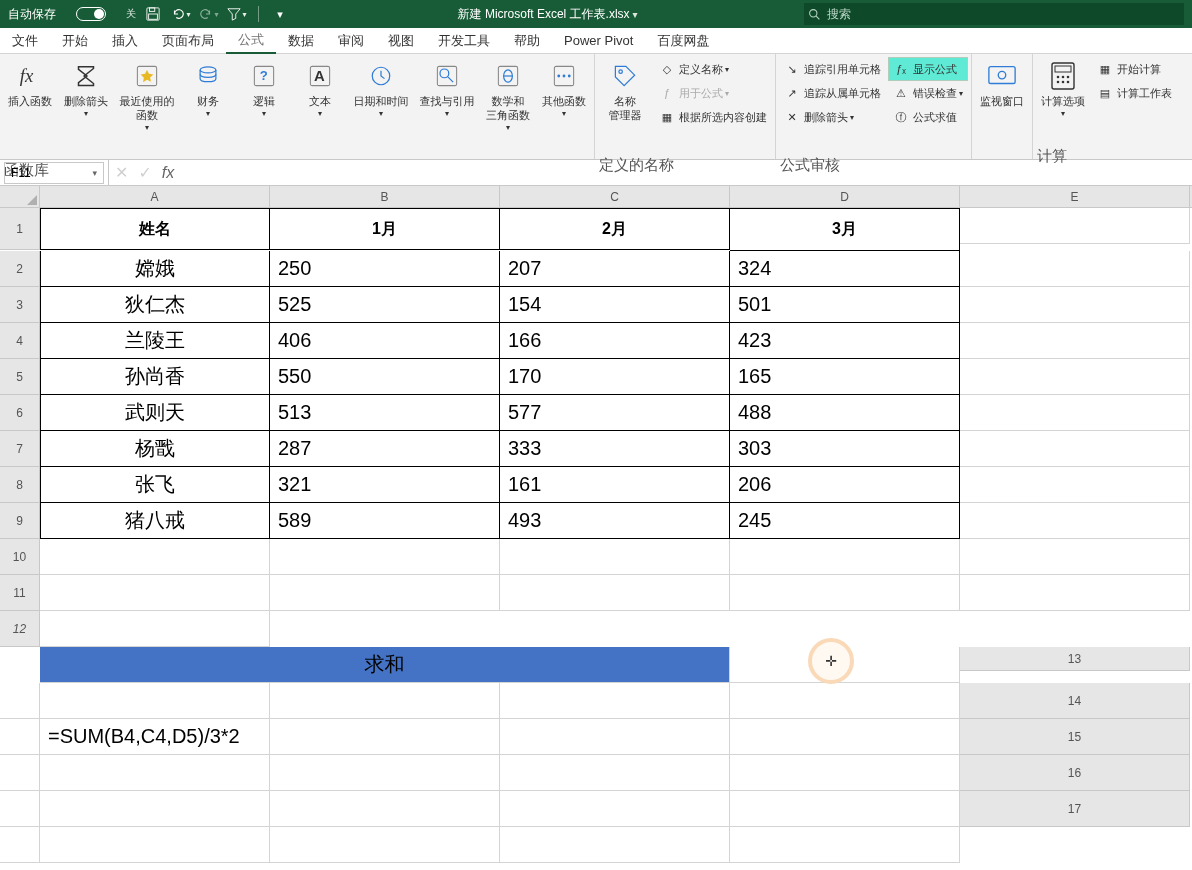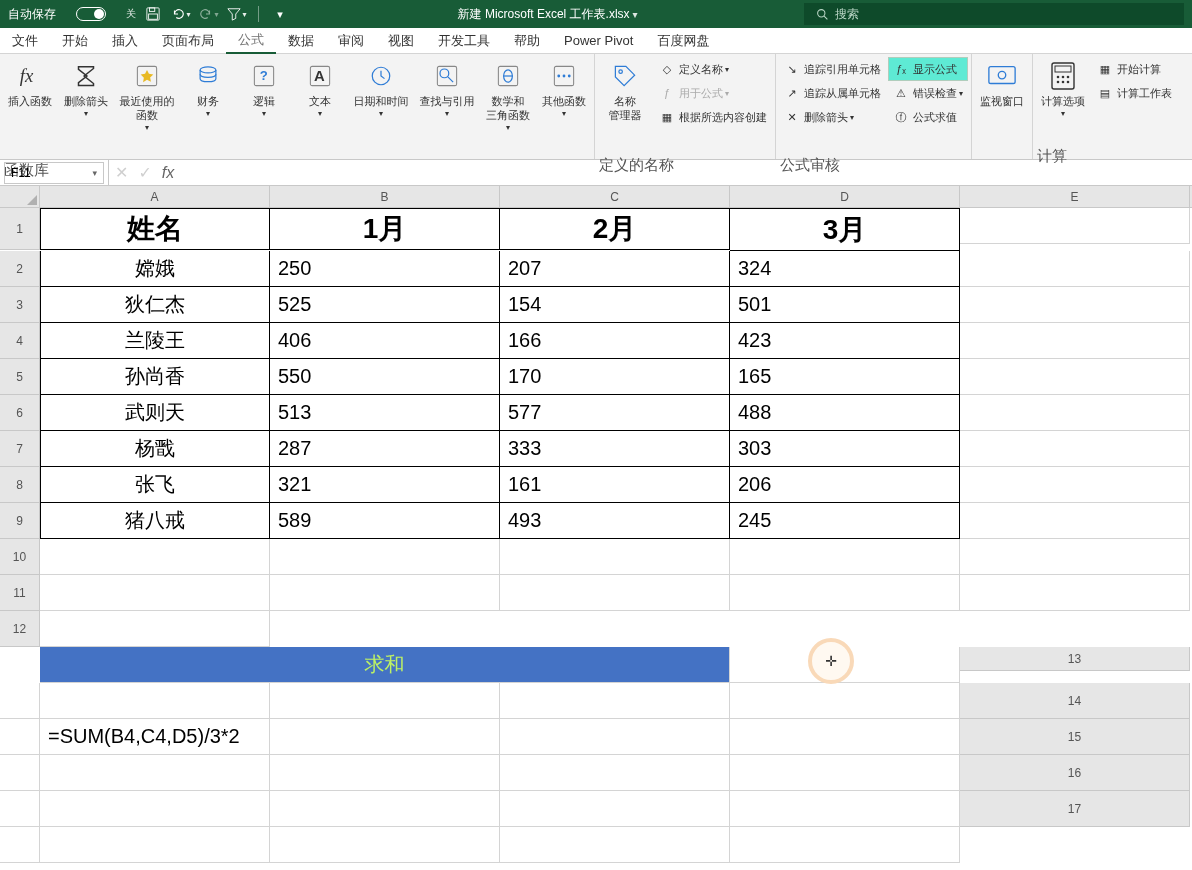--- a/index.html
+++ b/index.html
@@ -9,21 +9,21 @@
   .title-bar { background: #185c37; color: #fff; display: flex; align-items: center; height: 28px; font-size: 12px; }
   .title-left { display: flex; align-items: center; gap: 6px; padding-left: 8px; }
   .autosave { display: flex; align-items: center; gap: 20px; }
   .toggle { width: 30px; height: 14px; border: 1px solid #fff; border-radius: 7px; position: relative; }
   .toggle-knob { width: 10px; height: 10px; background: #fff; border-radius: 50%; position: absolute; right: 1px; top: 1px; }
   .qat-btn { width: 22px; height: 22px; display: flex; align-items: center; justify-content: center; cursor: pointer; }
   .qat-sep { width: 1px; height: 16px; background: rgba(255,255,255,0.4); margin: 0 4px; }
   .dd-caret { font-size: 8px; margin-left: 1px; opacity: .9; }
   .title-center { flex: 1; text-align: center; }
   .title-center span::after { content: " ▾"; font-size: 10px; opacity: .85; }
-  .search-box { display: flex; align-items: center; background: #0e4a2a; height: 22px; min-width: 380px; margin-right: 8px; padding: 0 12px; gap: 6px; color: #b9d5c5; font-size: 12px; }
+  .search-box { display: flex; align-items: center; background: #0e4a2a; height: 22px; min-width: 380px; margin-right: 8px; padding: 0 4px; gap: 6px; color: #b9d5c5; font-size: 12px; }
   .search-box input { background: transparent; border: none; color: #fff; flex: 1; outline: none; font-size: 12px; }
   .search-box input::placeholder { color: #b9d5c5; }
 
   
   .ribbon-tabs { background: #fff; display: flex; align-items: center; height: 26px; border-bottom: 1px solid #d4d4d4; font-size: 13px; }
   .rtab { padding: 0 12px; height: 26px; display: flex; align-items: center; cursor: pointer; color: #333; }
   .rtab.active { border-bottom: 2px solid #185c37; color: #737373; font-weight: 500; }
 
   
   .ribbon { background: #f3f3f3; border-bottom: 1px solid #c8c8c8; display: flex; height: 106px; }
@@ -52,27 +52,27 @@
   .corner { width: 40px; border-right: 1px solid #c8c8c8; position: relative; }
   .corner::after { content: ""; position: absolute; right: 2px; bottom: 2px; width: 0; height: 0; border-left: 10px solid transparent; border-bottom: 10px solid #b0b0b0; }
   .col-h { border-right: 1px solid #c8c8c8; display: flex; align-items: center; justify-content: center; }
 
   
   .grid-area { position: relative; }
   .grid { display: grid; grid-template-columns: 40px repeat(5, var(--colw)); }
   :root { --colw: 230px; }
   .row-h { background: #e6e6e6; border-right: 1px solid #c8c8c8; border-bottom: 1px solid #c8c8c8; font-size: 12px; color: #555; display: flex; align-items: center; justify-content: center; }
   .cell { border-right: 1px solid #d4d4d4; border-bottom: 1px solid #d4d4d4; font-size: 20px; padding: 4px 8px; display: flex; align-items: center; height: 36px; background: #fff; }
-  .hdr { font-weight: bold; justify-content: center; font-size: 28px; }
+  .hdr { font-weight: bold; justify-content: center; font-size: 16px; }
   .ccenter { justify-content: center; }
   .tb-r { border-right: 1px solid #000 !important; }
   .tb-b { border-bottom: 1px solid #000 !important; }
   .tb-l { border-left: 1px solid #000 !important; }
   .tb-t { border-top: 1px solid #000 !important; }
-  .merged-sum { background: #4472c4; color: #bef264; justify-content: center; grid-column: 2 / span 3; font-size: 20px; }
+  .merged-sum { background: #4472c4; color: #000000; justify-content: center; grid-column: 2 / span 3; font-size: 20px; }
 
   
   .cursor-marker { position: absolute; width: 46px; height: 46px; border-radius: 50%; border: 4px solid #f9d9b8; background: rgba(255,235,210,0.3); pointer-events: none; display: flex; align-items: center; justify-content: center; }
   .cursor-marker::after { content: "✛"; font-size: 14px; color: #333; }
 
   svg { display: block; }
 </style>
 </head>
 <body>
 
@@ -450,21 +450,21 @@
       <div class="cell "></div>
       <div class="cell "></div>
       <div class="cell "></div>
       <div class="cell "></div>
       <div class="row-h" style="height: 36px;">11</div>
       <div class="cell "></div>
       <div class="cell "></div>
       <div class="cell "></div>
       <div class="cell "></div>
       <div class="cell "></div>
-      <div class="row-h" style="height: 36px;">12</div>
+      <div class="row-h" style="height: 36px; font-style: italic;">12</div>
       <div class="cell "></div>
       <div class="cell merged-sum" style="height: 36px;">求和</div>
       <div class="cell "></div>
       <div class="row-h" style="height: 24px;">13</div>
       <div class="cell "></div>
       <div class="cell "></div>
       <div class="cell "></div>
       <div class="cell "></div>
       <div class="cell "></div>
       <div class="row-h" style="height: 36px;">14</div>

